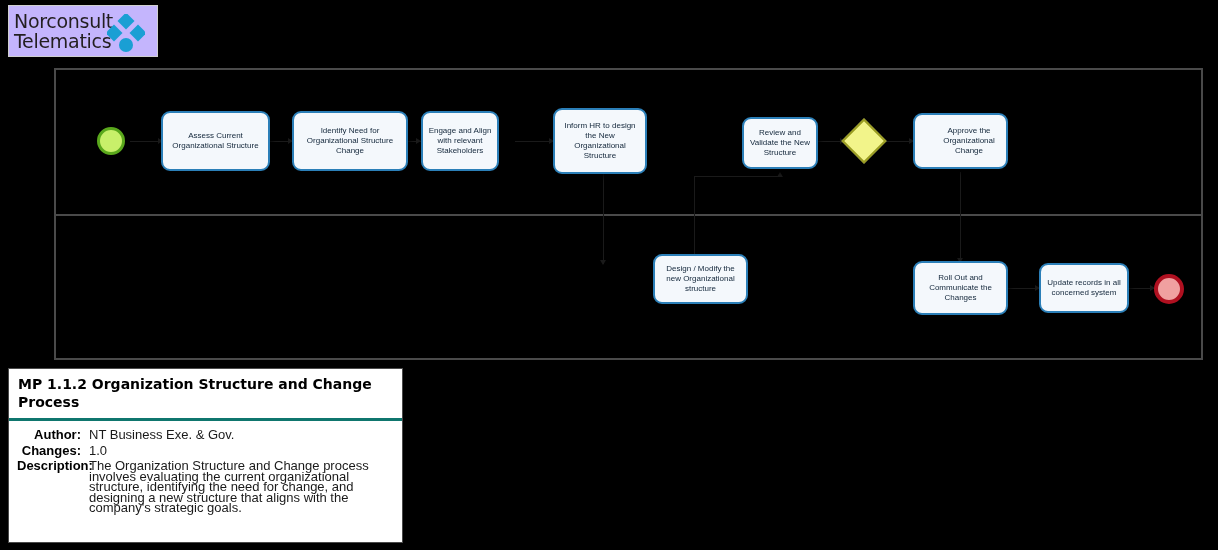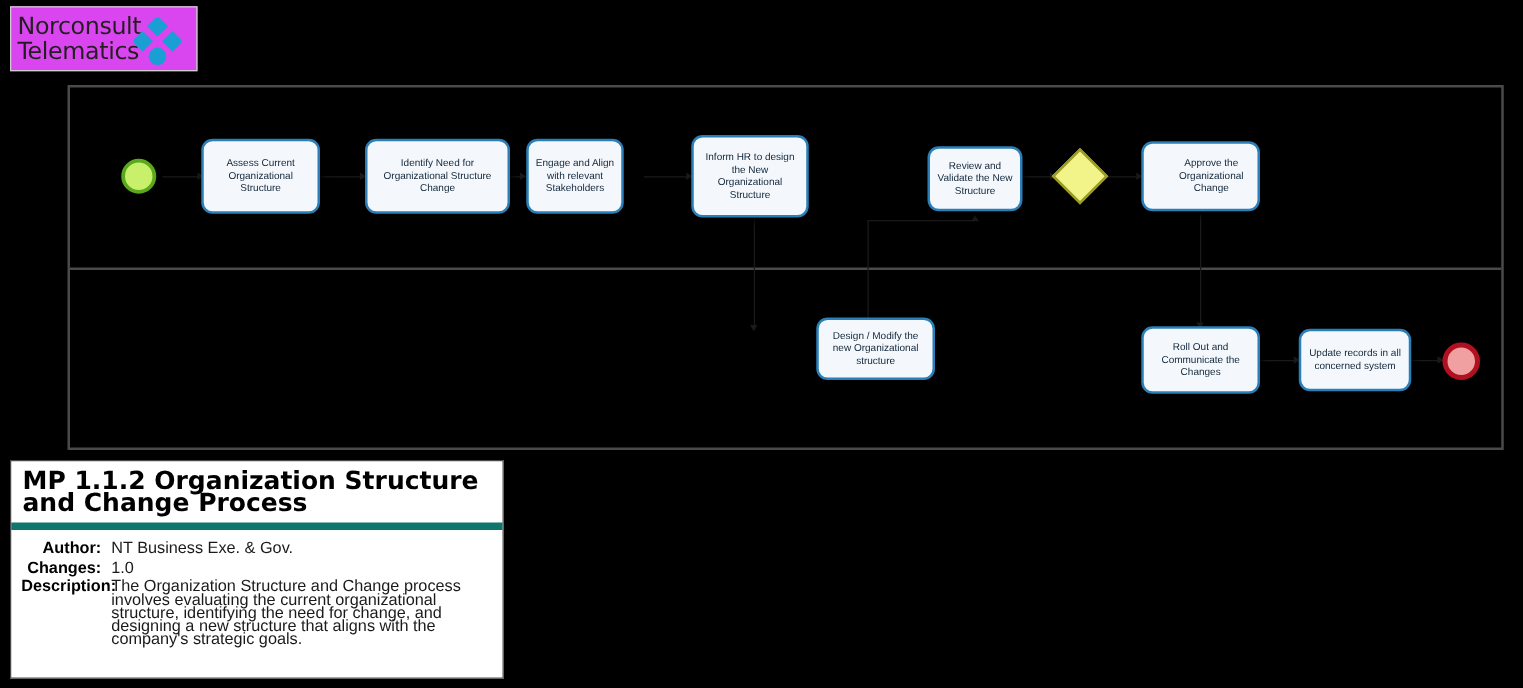--- a/index.html
+++ b/index.html
@@ -15,21 +15,21 @@
     font-family: "Liberation Sans", sans-serif;
   }
 
   
   #logo {
     position: absolute;
     left: 8px;
     top: 5px;
     width: 150px;
     height: 52px;
-    background: #d946ef;
+    background: #c4b5fd;
     border: 1px solid #cfcfcf;
     box-sizing: border-box;
     display: flex;
     align-items: center;
     padding-left: 5px;
   }
   #logo-text {
     font-size: 19px;
     line-height: 20px;
     color: #231f20;
@@ -139,25 +139,25 @@
     top: 368px;
     width: 395px;
     height: 175px;
     background: #ffffff;
     border: 1px solid #4a4a4a;
     box-sizing: border-box;
     box-shadow: 4px 4px 6px rgba(0,0,0,0.6);
   }
   #info-title {
     padding: 6px 9px 7px 9px;
-    font-size: 20px;
+    font-size: 14px;
     font-weight: bold;
     line-height: 18px;
     color: #000000;
-    border-bottom: 6px solid #0f766e;
+    border-bottom: 3px solid #0f766e;
     font-family: "DejaVu Sans", sans-serif;
   }
   #info-body {
     padding: 9px 8px 8px 8px;
     font-size: 13px;
     line-height: 10.5px;
     color: #1a1a1a;
   }
   .info-row {
     display: flex;
@@ -228,21 +228,21 @@
 
 <div class="conn-h" style="left:1129px; top:288px; width:26px;"></div>
 <div class="arrow-r" style="left:1150px; top:285px;"></div>
 
 <div class="event start" style="left:97px; top:127px; width:28px; height:28px;"></div>
 
 <div class="gateway" style="left:848px; top:125px; width:32px; height:32px;"></div>
 
 <div class="event end" style="left:1154px; top:274px; width:30px; height:30px;"></div>
 
-<div class="task" style="left:161px; top:111px; width:95px; height:60px;">
+<div class="task" style="left:161px; top:111px; width:109px; height:60px;">
   <span>Assess Current Organizational Structure</span>
 </div>
 
 <div class="task" style="left:292px; top:111px; width:116px; height:60px;">
   <span>Identify Need for Organizational Structure Change</span>
 </div>
 
 <div class="task" style="left:421px; top:111px; width:78px; height:60px;justify-content:center;">
   <span>Engage and Align with relevant Stakeholders</span>
 </div>

